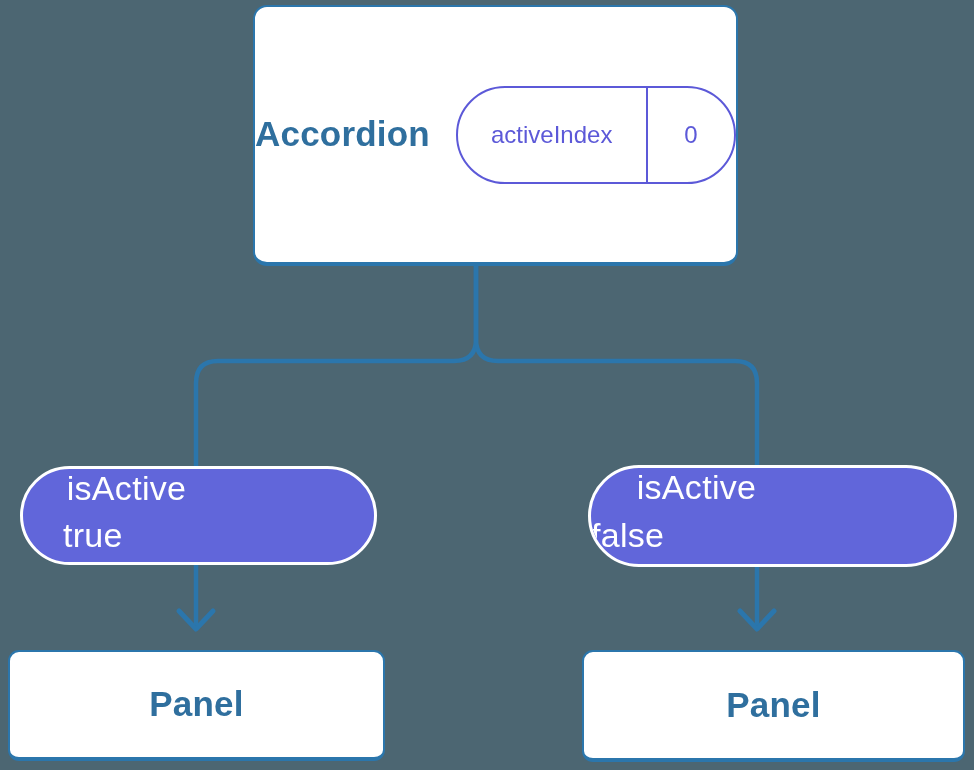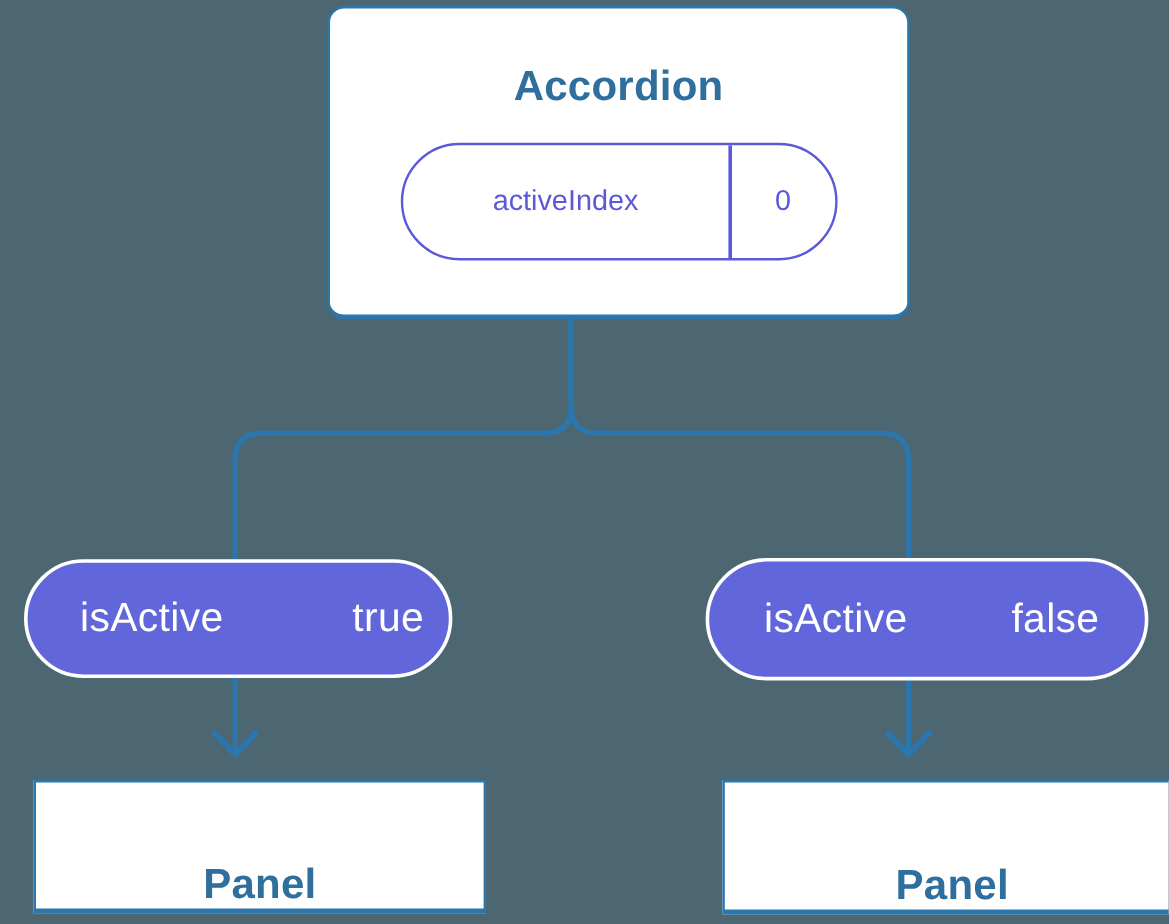--- a/index.html
+++ b/index.html
@@ -30,24 +30,23 @@
 
   .node-card {
     position: absolute;
     z-index: 2;
     background: var(--color-card-bg, #FFFFFF);
     border: 2.5px solid var(--color-node-border, #2B76AC);
     border-bottom-width: 4px;
     border-radius: 14px;
     box-sizing: border-box;
     display: flex;
-    flex-direction: column;
+    flex-direction: row;
     align-items: center;
     justify-content: center;
-    margin-left: 20px;
   }
   .root-card {
     left: 253px; top: 5px;
     width: 485px; height: 261px;
     gap: 26px;
   }
   .node-title {
     color: var(--color-node-text, #2F6F9E);
     font-size: 35px;
     font-weight: 600;
@@ -81,22 +80,22 @@
   }
 
   .prop-pill {
     position: absolute;
     z-index: 2;
     box-sizing: border-box;
     background: var(--color-pill-fill, #6166DA);
     border: 3px solid var(--color-pill-border, #FFFFFF);
     border-radius: 52px;
     display: flex;
-    flex-direction: row;
-    align-items: center;
+    flex-direction: column;
+    align-items: flex-start;
     overflow: hidden;
   }
   .prop-pill .pill-section {
     display: flex;
     align-items: center;
     justify-content: center;
     color: var(--color-pill-text, #FFFFFF);
     font-size: 34px;
     font-weight: 400;
     letter-spacing: 0.3px;
@@ -105,21 +104,21 @@
     width: 3px;
     background: var(--color-pill-border, #FFFFFF);
   }
   .prop-pill-left { left: 20px; top: 466px; width: 357px; height: 99px; }
   .prop-pill-left .pill-name { width: 207px; }
   .prop-pill-left .pill-value { flex: 1; padding-left: 40px; }
   .prop-pill-right { left: 588px; top: 465px; width: 369px; height: 102px; }
   .prop-pill-right .pill-name { width: 211px; }
   .prop-pill-right .pill-value { flex: 1; }
 
-  .panel-card { border-radius: 0; justify-content: flex-end; }
+  .panel-card { border-radius: 11px; }
   .panel-left  { left: 8px;   top: 650px; width: 377px; height: 111px; }
   .panel-right { left: 582px; top: 650px; width: 383px; height: 112px; }
 </style>
 </head>
 <body>
 
 <div class="canvas">
 
   <svg class="connectors" viewBox="0 0 974 770" xmlns="http://www.w3.org/2000/svg">
     <path class="trunk" d="M 476 262 L 476 339 Q 476 361 454 361 L 218 361 Q 196 361 196 383 L 196 627"></path>

